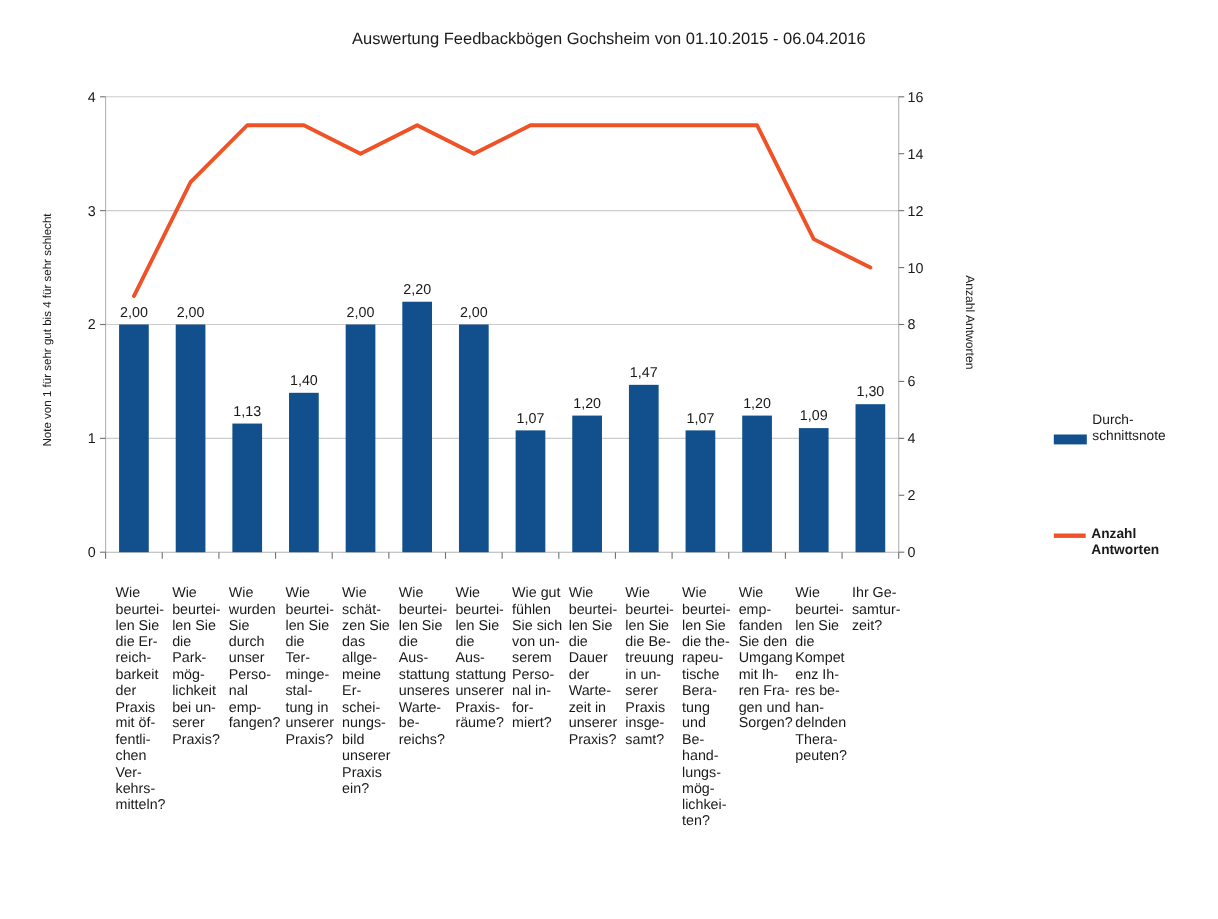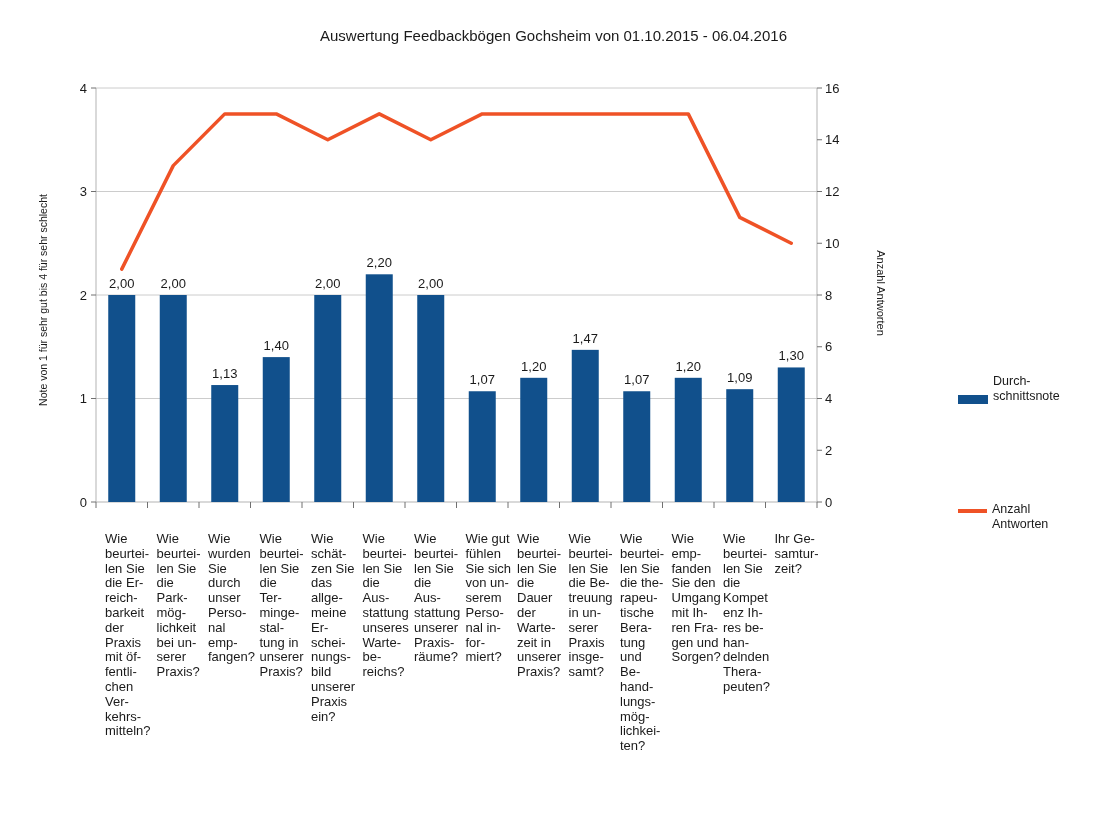--- a/index.html
+++ b/index.html
@@ -14,21 +14,21 @@
   #right-axis-title{left:881px;top:293px;font-size:11px;
                     transform:translate(-50%,-50%) rotate(90deg);}
   #cat-labels{position:absolute;left:0;top:0;}
   .cat-label{position:absolute;top:532px;font-size:13px;line-height:14.8px;
              white-space:pre;text-align:left;color:#1a1a1a;}
   .legend-item{position:absolute;left:958px;display:flex;align-items:flex-start;}
   .legend-label{margin-left:5px;font-size:12.5px;line-height:15px;white-space:pre-line;color:#1a1a1a;}
   .swatch-bar{width:30px;height:9px;margin-top:4px;flex:0 0 auto;}
   .swatch-line{width:29px;height:3.5px;margin-top:7px;flex:0 0 auto;}
   #legend-item-bars{top:374px;align-items:flex-end;}
-  #legend-item-line{top:502px;}
+  #legend-item-line{top:478px;font-weight:bold;}
 </style>
 </head>
 <body>
 
 <div id="stage">
   <div id="chart-title">Auswertung Feedbackbögen Gochsheim von 01.10.2015 - 06.04.2016</div>
 
   <svg id="plot" width="1107" height="835">
       <line x1="96" x2="817" y1="398.5" y2="398.5" stroke="#cccccc" stroke-width="1"></line>
       <line x1="96" x2="817" y1="295" y2="295" stroke="#cccccc" stroke-width="1"></line>

